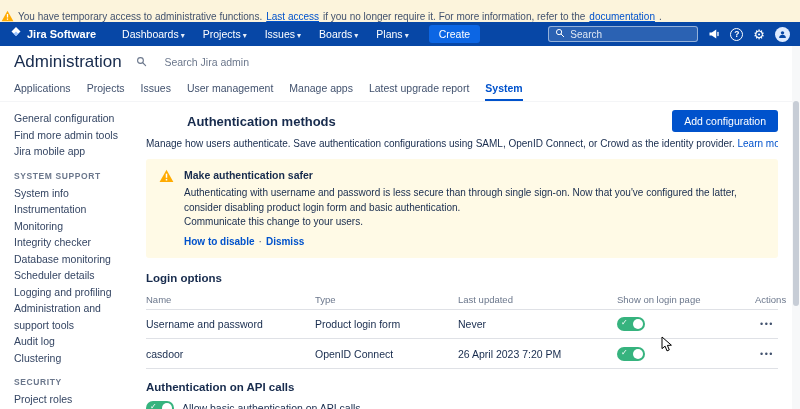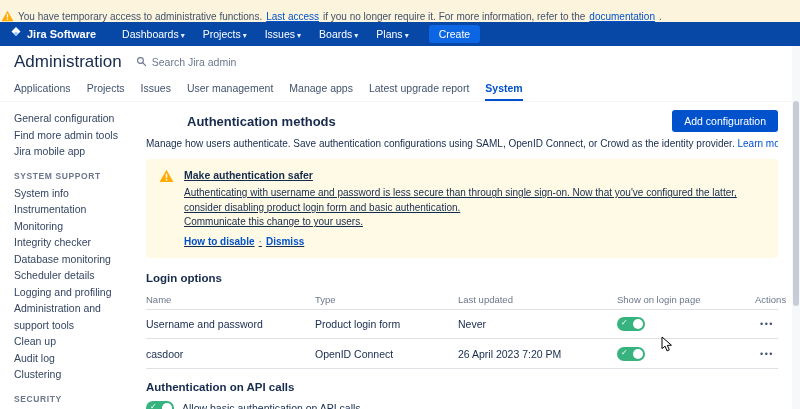--- a/index.html
+++ b/index.html
@@ -32,21 +32,21 @@
     font-size:8.5px; font-weight:bold; display:flex; align-items:center; justify-content:center; }
   .gear-glyph { font-size:13px; line-height:1; }
   .avatar { width:15px; height:15px; border-radius:50%; background:#DEEBFF; display:flex;
     align-items:center; justify-content:center; cursor:pointer; }
 
   
   .admin-header { height:32px; display:flex; align-items:center; padding:4px 14px; gap:14px; }
   .admin-title { font-size:17px; font-weight:500; color:#172B4D; }
   .admin-search { display:flex; align-items:center; gap:5px; color:#6B778C; }
   .admin-search input { border:none; outline:none; font-size:10.5px; color:#42526E;
-    width:110px; font-family:inherit; }
+    width:110px; font-family:inherit;text-align:center; }
   .admin-search input::placeholder { color:#6B778C; }
 
   
   .tabs { display:flex; gap:16px; padding:0 14px; border-bottom:1px solid #F4F5F7; }
   .tab { font-size:10.5px; color:#42526E; padding:4px 0 5px; cursor:pointer; border-bottom:2px solid transparent; }
   .tab.active { color:#0052CC; border-bottom-color:#0052CC; font-weight:bold; }
 
   
   .body-wrap { display:flex; height:311px; }
   .sidebar { width:132px; padding:8px 8px 0 14px; flex-shrink:0; overflow:hidden; }
@@ -55,21 +55,21 @@
     text-transform:uppercase; margin:11px 0 4px; }
 
   .main { flex:1; padding:8px 22px 0 14px; overflow:hidden; position:relative; }
   .main-head { display:flex; align-items:center; justify-content:space-between; }
   .main-title { font-size:13px; font-weight:bold;margin-left:41px; }
   .add-btn { background:#0052CC; color:#fff; border:none; border-radius:3px; font-size:10.5px;
     padding:5px 12px; cursor:pointer; font-family:inherit; }
   .desc { font-size:10px; margin-top:6px; white-space:nowrap; overflow:hidden; color:#172B4D; }
 
   .warn-box { background:#FFFAE6; border-radius:3px; margin-top:10px; padding:9px 12px 9px 38px;
-    position:relative; font-size:10px; line-height:1.45;text-decoration:underline; }
+    position:relative; font-size:10px; line-height:1.45; }
   .warn-box .warn-icon { position:absolute; left:13px; top:10px; }
   .warn-title { font-weight:bold; font-size:10.5px; margin-bottom:3px; }
   .warn-links { margin-top:5px; }
   .warn-links a { font-weight:bold; }
   .warn-links .sep { color:#42526E; margin:0 4px; }
 
   .section-title { font-size:11.5px; font-weight:bold; margin-top:14px; }
 
   .table { margin-top:7px; }
   .trow { display:grid; grid-template-columns:169px 143px 159px 138px 1fr;
@@ -139,20 +139,45 @@
   <span class="nav-item">
       <span>Boards</span>
       <span class="chev">▾</span>
     </span>
   <span class="nav-item">
       <span>Plans</span>
       <span class="chev">▾</span>
     </span>
   <button class="create-btn">Create</button>
 
+  <span class="nav-right">
+    <span class="nav-search">
+      <span>
+        <svg width="10" height="10" viewBox="0 0 16 16">
+            <circle cx="6.5" cy="6.5" r="4.2" fill="none" stroke="#fff" stroke-width="1.6"></circle>
+            <line x1="9.8" y1="9.8" x2="14" y2="14" stroke="#fff" stroke-width="1.6" stroke-linecap="round"></line>
+          </svg>
+      </span>
+      <input placeholder="Search" style="">
+    </span>
+    <span class="nav-icon">
+      <svg width="12" height="12" viewBox="0 0 16 16">
+          <path fill="#fff" d="M2 6h3l6-4v12l-6-4H2z"></path>
+          <rect x="12.4" y="5" width="1.8" height="6" rx="0.9" fill="#fff"></rect>
+        </svg>
+    </span>
+    <span class="nav-icon help-circle">?</span>
+    <span class="nav-icon gear-glyph">⚙</span>
+    <span class="avatar">
+      <svg width="9" height="9" viewBox="0 0 16 16">
+          <circle cx="8" cy="5" r="3" fill="#0747A6"></circle>
+          <path d="M2 14c0-3.3 2.7-5.5 6-5.5s6 2.2 6 5.5z" fill="#0747A6"></path>
+        </svg>
+    </span>
+  </span>
 </div>
 
 <div class="admin-header">
   <span class="admin-title">Administration</span>
   <span class="admin-search">
     <span>
       <svg width="11" height="11" viewBox="0 0 16 16">
           <circle cx="6.5" cy="6.5" r="4.2" fill="none" stroke="#6B778C" stroke-width="1.6"></circle>
           <line x1="9.8" y1="9.8" x2="14" y2="14" stroke="#6B778C" stroke-width="1.6" stroke-linecap="round"></line>
         </svg>
@@ -179,21 +204,20 @@
     <div class="side-item">Jira mobile app</div>
     <div class="side-section">SYSTEM SUPPORT</div>
     <div class="side-item">System info</div>
     <div class="side-item">Instrumentation</div>
     <div class="side-item">Monitoring</div>
     <div class="side-item">Integrity checker</div>
     <div class="side-item">Database monitoring</div>
     <div class="side-item">Scheduler details</div>
     <div class="side-item">Logging and profiling</div>
     <div class="side-item">Administration and support tools</div>
-    <div class="side-item">Clean up</div>
     <div class="side-item">Audit log</div>
     <div class="side-item">Clustering</div>
     <div class="side-section">SECURITY</div>
     <div class="side-item">Project roles</div>
 
   </div>
 
   <div class="main">
     <div class="main-head">
       <span class="main-title">Authentication methods</span>

